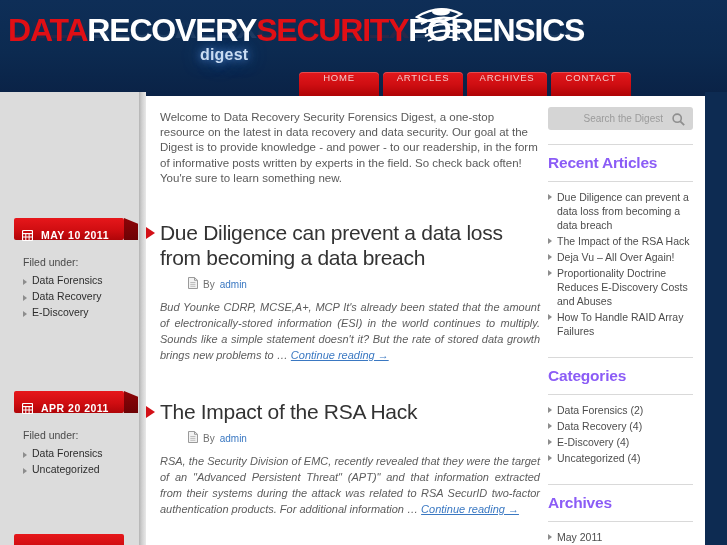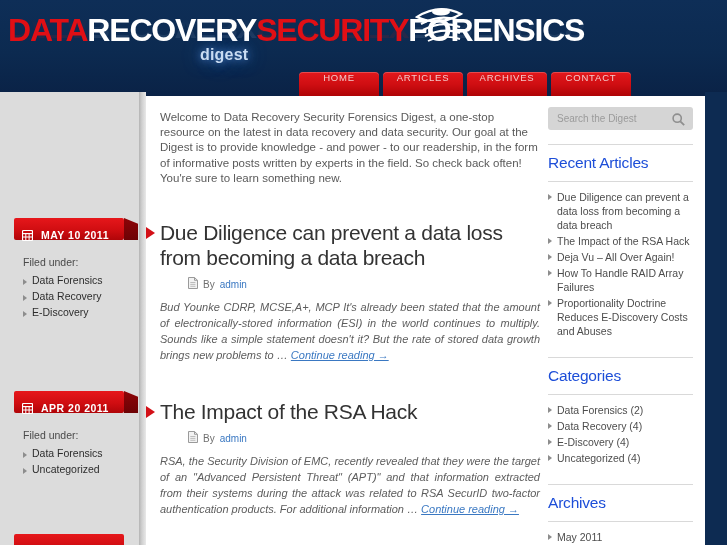--- a/index.html
+++ b/index.html
@@ -137,28 +137,29 @@
   
   #sidebar { position:absolute; left:402px; top:11px; width:145px; }
   #search-box {
     width:145px; height:23px; background:#d5d5d5; border-radius:3px;
     position:relative; cursor:text;
   }
   #search-input {
     width:115px; height:23px; background:transparent; border:0; outline:0;
     padding:0 0 0 9px; font-size:10px; color:#8e8e8e;
     font-family:"Liberation Sans", sans-serif;
+    text-align:right;
   }
   #search-input::placeholder { color:#9b9b9b; }
   #search-icon { position:absolute; right:8px; top:5px; cursor:pointer; }
 
   .widget { margin-top:14px; }
   .widget-rule { height:1px; background:#d9d9d9; }
   .widget-title {
-    font-size:15.5px; color:#1d4ed8; font-weight:normal;
+    font-size:15.5px; color:#8b5cf6; font-weight:bold;
     padding:9px 0 9px 0; letter-spacing:-0.2px;
   }
   .widget ul { list-style:none; padding-top:7px; }
   .widget ul li {
     font-size:10.5px; color:#4d4d4d; line-height:14px;
     padding:1px 0 1px 9px; position:relative; cursor:pointer;
   }
   .widget ul li:before {
     content:""; position:absolute; left:0; top:5px;
     border-left:4px solid #8d8d8d; border-top:3px solid transparent; border-bottom:3px solid transparent;
@@ -313,22 +314,22 @@
       </div>
 
       <div class="widget">
         <div class="widget-rule"></div>
         <h3 class="widget-title">Recent Articles</h3>
         <div class="widget-rule"></div>
         <ul>
           <li>Due Diligence can prevent a data loss from becoming a data breach</li>
           <li>The Impact of the RSA Hack</li>
           <li>Deja Vu – All Over Again!</li>
+          <li>Proportionality Doctrine Reduces E-Discovery Costs and Abuses</li>
           <li>How To Handle RAID Array Failures</li>
-          <li>Proportionality Doctrine Reduces E-Discovery Costs and Abuses</li>
         </ul>
       </div>
 
       <div class="widget" style="margin-top:18px;">
         <div class="widget-rule"></div>
         <h3 class="widget-title">Categories</h3>
         <div class="widget-rule"></div>
         <ul>
           <li>Data Forensics (2)</li>
           <li>Data Recovery (4)</li>

